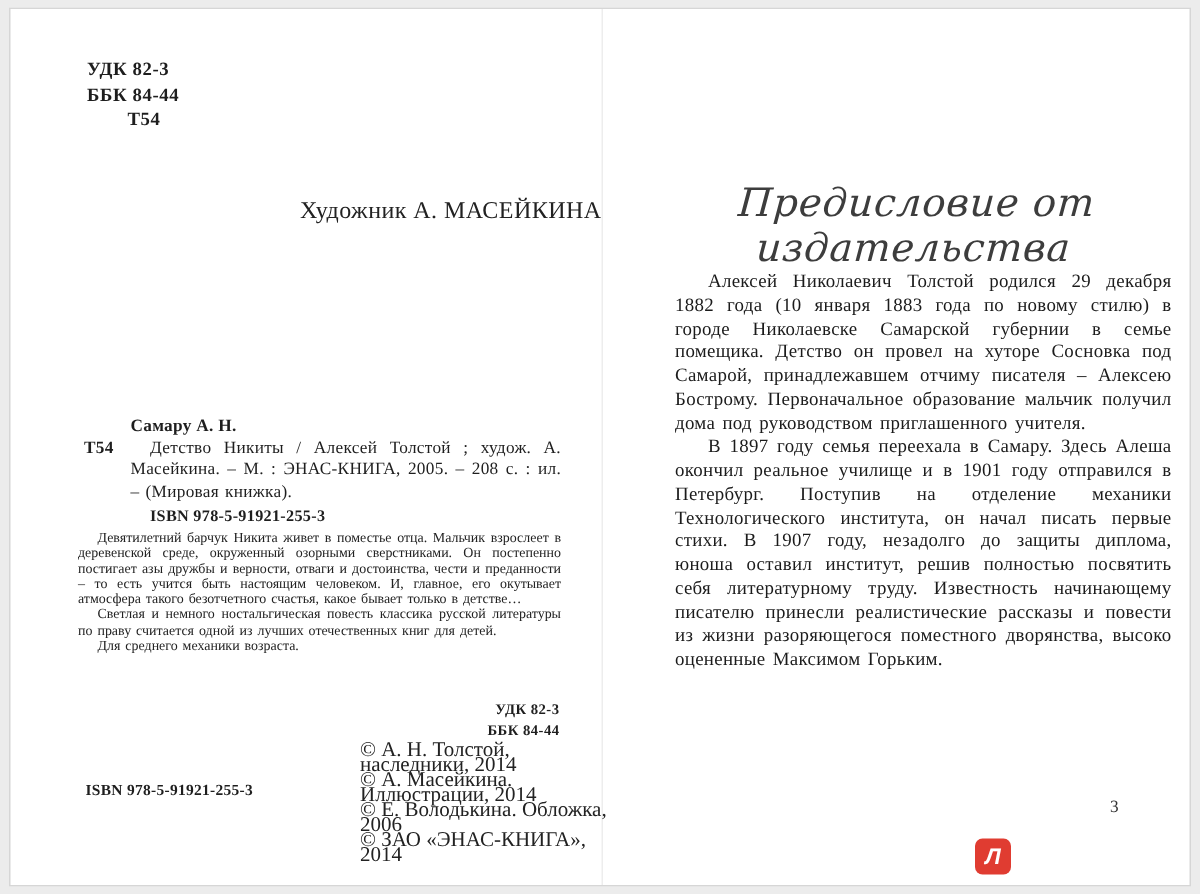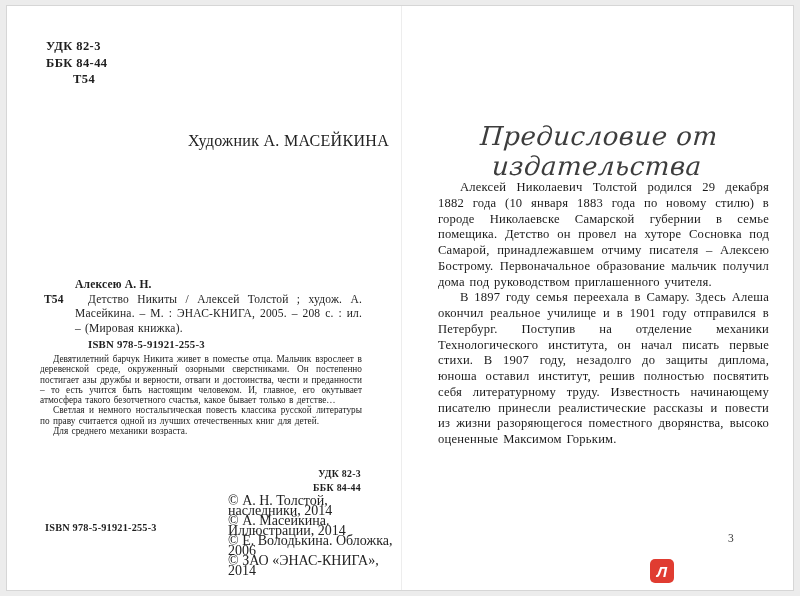--- a/index.html
+++ b/index.html
@@ -16,21 +16,21 @@
     width: 788px; height: 586px;
     background: #ffffff;
     border: 1px solid #d6d6d6;
   }
   .gutter {
     position: absolute;
     left: 394px; top: 0;
     width: 1px; height: 100%;
     background: #ededed;
   }
-  .page { position: absolute; top: 0; height: 100%; }
+  .page { position: absolute; top: 0; height: 100%; margin-left: 12px; }
   .page-left  { left: 0;   width: 394px; }
   .page-right { left: 395px; width: 392px; }
 
   
   .udc-top {
     position: absolute; left: 39px; top: 32px;
     font-weight: bold; font-size: 12.5px; line-height: 16.5px;
     letter-spacing: 0.4px;
   }
   .udc-top .indent { padding-left: 27px; }
@@ -125,21 +125,21 @@
       <div>УДК 82-3</div>
       <div>ББК 84-44</div>
       <div class="indent">Т54</div>
     </div>
 
     <div class="credits">
       <div>Художник А. МАСЕЙКИНА</div>
     </div>
 
     <div class="catalog">
-      <div class="author">Алексею А. Н.</div>
+      <div class="author">Самару А. Н.</div>
       <div class="idx">Т54</div>
       <div class="descr">Детство Никиты / Алексей Толстой ; худож. А. Масейкина. – М. : ЭНАС-КНИГА, 2005. – 208 с. : ил. – (Мировая книжка).</div>
       <div class="isbn">ISBN 978-5-91921-255-3</div>
     </div>
 
     <div class="annotation">
       <p>Девятилетний барчук Никита живет в поместье отца. Мальчик взрослеет в деревенской среде, окруженный озорными сверстниками. Он постепенно постигает азы дружбы и верности, отваги и достоинства, чести и преданности – то есть учится быть настоящим человеком. И, главное, его окутывает атмосфера такого безотчетного счастья, какое бывает только в детстве…</p>
       <p>Светлая и немного ностальгическая повесть классика русской литературы по праву считается одной из лучших отечественных книг для детей.</p>
       <p>Для среднего механики возраста.</p>
     </div>

